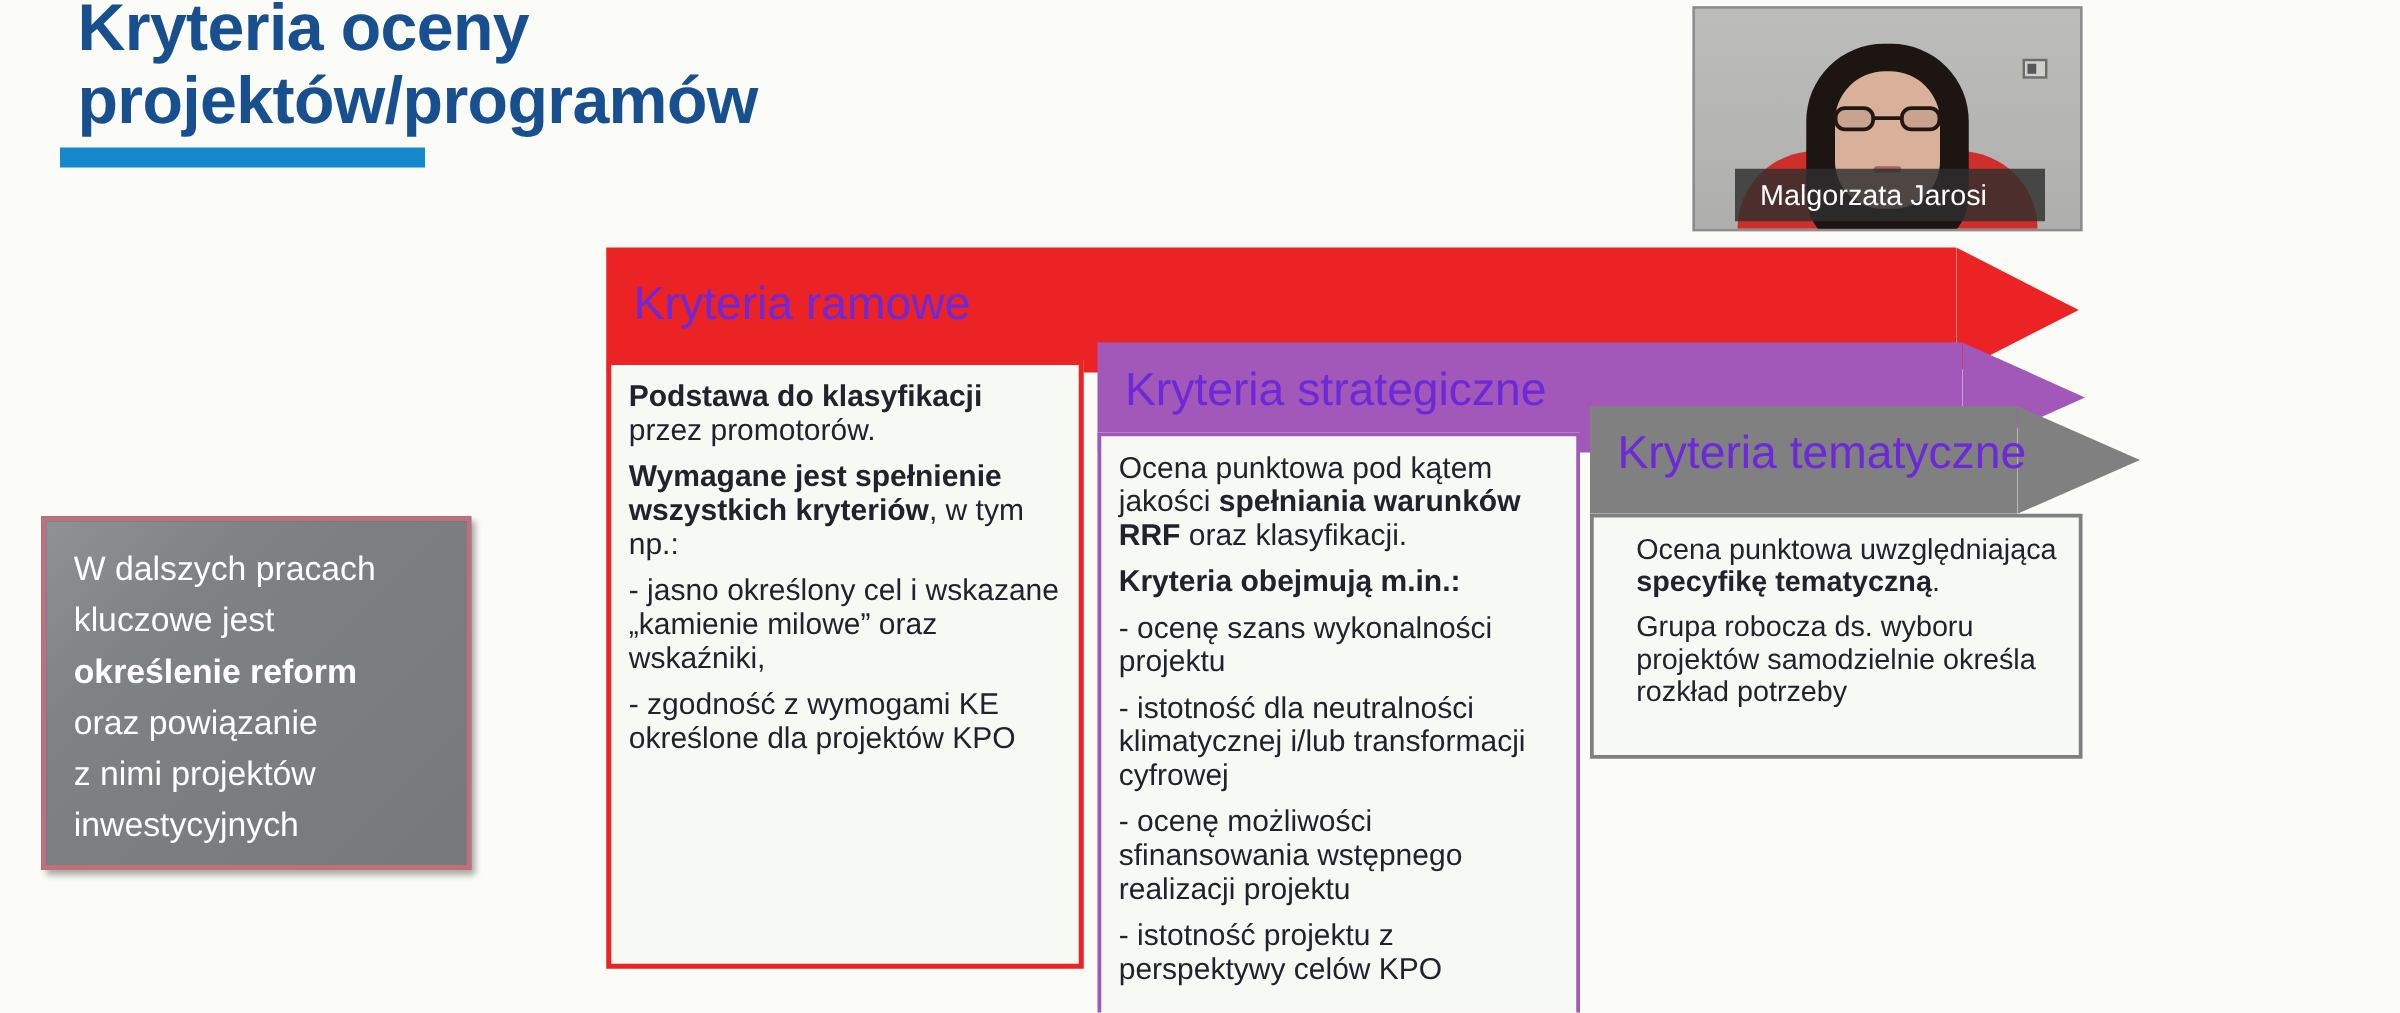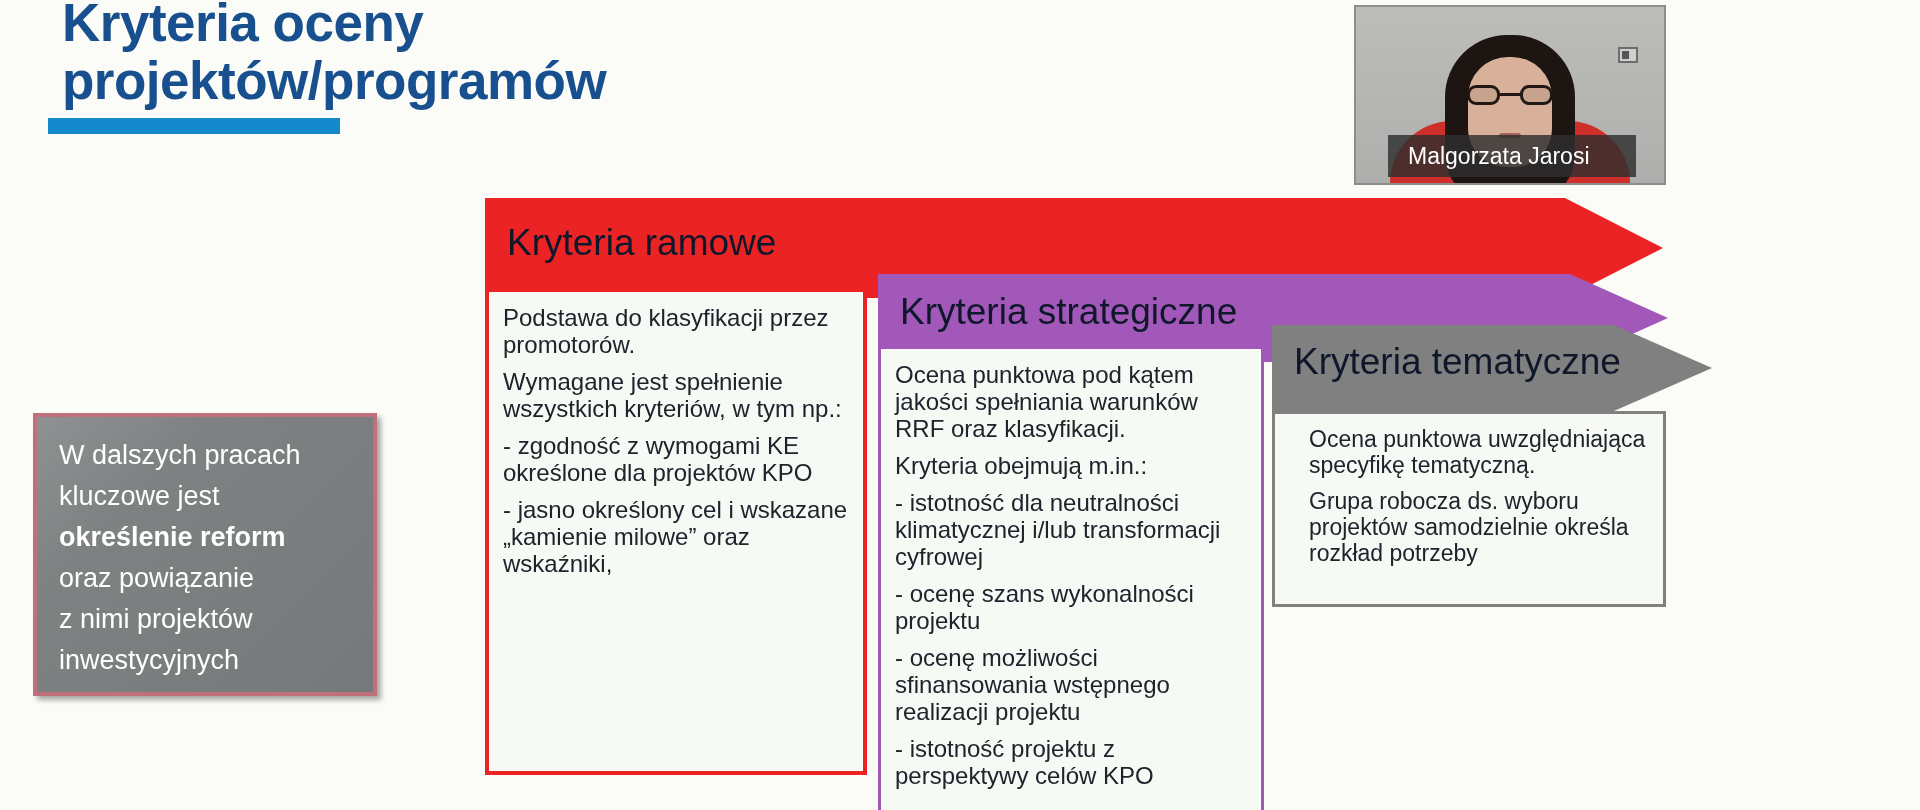--- a/index.html
+++ b/index.html
@@ -100,21 +100,21 @@
     white-space:nowrap;
   }
   
   .arrow{position:absolute;}
   .arrow .body{
     position:absolute;left:0;top:0;height:100%;
     box-sizing:border-box;
   }
   .arrow .label{
     position:absolute;left:22px;
-    color:#0f172a;
+    color:#6d28d9;
     font-size:37px;
     white-space:nowrap;
   }
   .arrow .head{
     position:absolute;top:0;height:100%;
   }
   #arrow-red{left:485px;top:198px;width:1178px;height:100px;}
   #arrow-red .body{width:1080px;background:#ec2324;}
   #arrow-red .head{
     left:1080px;width:98px;
@@ -139,21 +139,21 @@
   
   .panel{
     position:absolute;
     background:#f7f9f5;
     box-sizing:border-box;
     padding:12px 14px 10px 14px;
     color:#20232c;
   }
   .panel p{margin:0 0 10px 0;}
   .panel p:last-child{margin-bottom:0;}
-  .panel b{font-weight:normal;}
+  .panel b{font-weight:bold;}
   #panel-red{
     left:485px;top:288px;width:382px;height:487px;
     border:4px solid #ec2324;
     font-size:24px;line-height:27px;
   }
   #panel-purple{
     left:878px;top:346px;width:386px;height:470px;
     border:3px solid #a158b8;
     font-size:24px;line-height:27px;
   }
@@ -222,29 +222,29 @@
 
 <div class="arrow" id="arrow-gray">
   <div class="body"></div>
   <div class="head"></div>
   <div class="label">Kryteria tematyczne</div>
 </div>
 
 <div class="panel" id="panel-red">
   <p><b>Podstawa do klasyfikacji</b><span> przez promotorów.</span></p>
   <p><b>Wymagane jest spełnienie wszystkich kryteriów</b><span>, w tym np.:</span></p>
+  <p>- jasno określony cel i wskazane „kamienie milowe” oraz wskaźniki,</p>
   <p>- zgodność z wymogami  KE określone dla projektów KPO</p>
-  <p>- jasno określony cel i wskazane „kamienie milowe” oraz wskaźniki,</p>
 </div>
 
 <div class="panel" id="panel-purple">
   <p><span>Ocena punktowa pod kątem jakości </span><b>spełniania warunków RRF</b><span> oraz klasyfikacji.</span></p>
   <p><b>Kryteria obejmują m.in.:</b></p>
+  <p>- ocenę szans wykonalności projektu</p>
   <p>- istotność dla neutralności klimatycznej i/lub transformacji cyfrowej</p>
-  <p>- ocenę szans wykonalności projektu</p>
   <p>- ocenę możliwości sfinansowania wstępnego realizacji projektu</p>
   <p>- istotność projektu z perspektywy celów KPO</p>
 </div>
 
 <div class="panel" id="panel-gray">
   <p><span>Ocena punktowa uwzględniająca </span><b>specyfikę tematyczną</b><span>.</span></p>
   <p>Grupa robocza ds. wyboru projektów samodzielnie określa rozkład potrzeby</p>
 </div>
 
 <div id="note-box">

